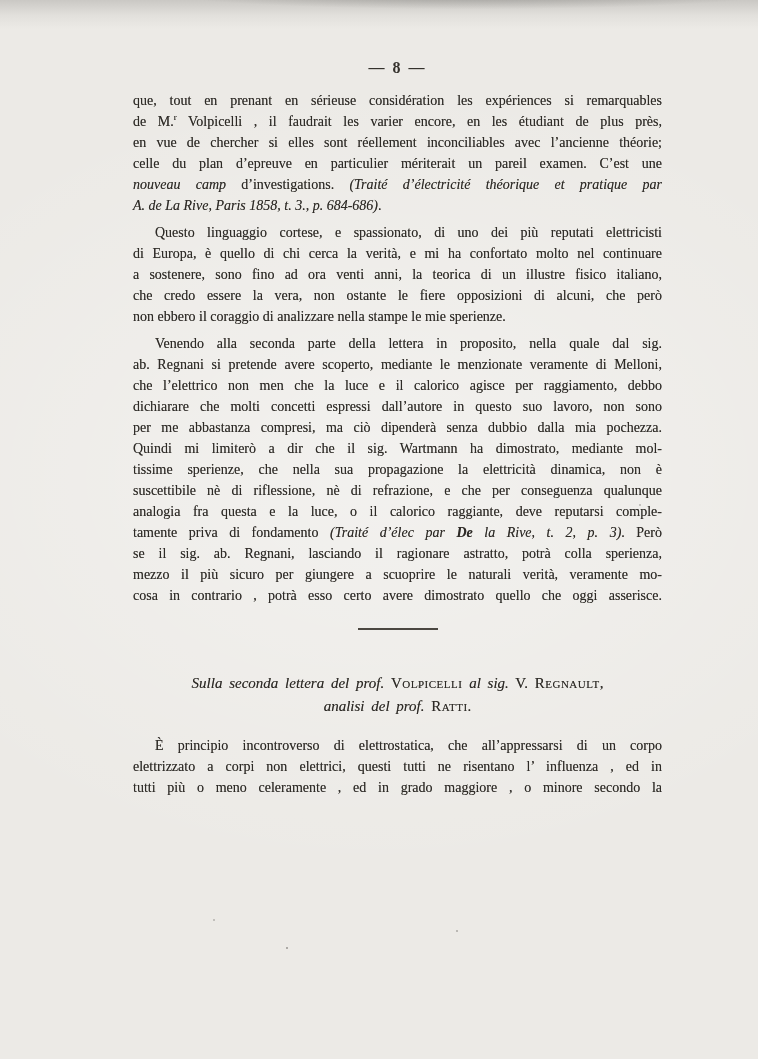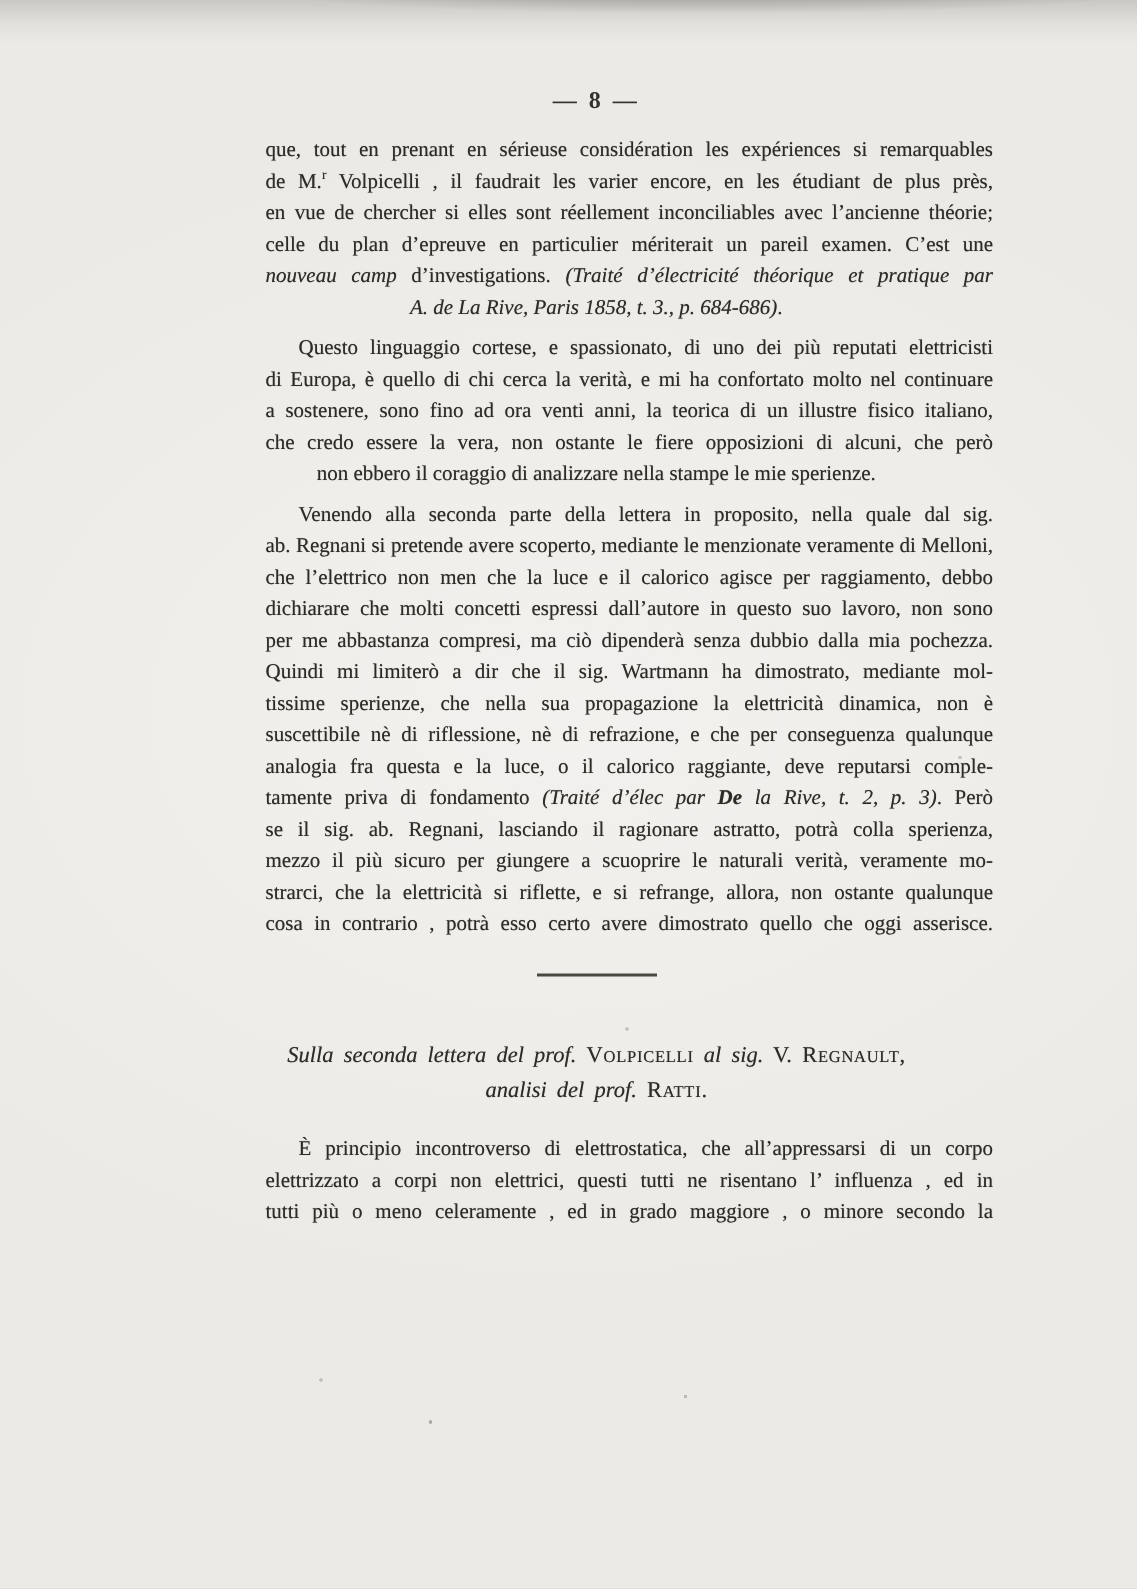--- a/index.html
+++ b/index.html
@@ -46,27 +46,26 @@
     top: 90px;
     left: 133px;
     width: 529px;
     font-size: 14px;
   }
   .para { margin: 0; }
   .para + .para { margin-top: 6px; }
   .line {
     line-height: 21px;
     min-height: 21px;
-    text-align: center;
+    text-align: left;
     text-shadow: 0 0 0.5px rgba(46,43,39,.55);
   }
   .line.just {
     text-align: justify;
     text-align-last: justify;
-    margin-left: 44px;
   }
   .line.indent { text-indent: 22px; }
   .line.center {
     text-align: right;
     text-align-last: center;
   }
   .divider {
     width: 80px;
     height: 2px;
     background: #4b4741;
@@ -109,21 +108,20 @@
         <div class="line just">che l’elettrico non men che la luce e il calorico agisce per raggiamento, debbo</div>
         <div class="line just">dichiarare che molti concetti espressi dall’autore in questo suo lavoro, non sono</div>
         <div class="line just">per me abbastanza compresi, ma ciò dipenderà senza dubbio dalla mia pochezza.</div>
         <div class="line just">Quindi mi limiterò a dir che il sig. Wartmann ha dimostrato, mediante mol-</div>
         <div class="line just">tissime sperienze, che nella sua propagazione la elettricità dinamica, non è</div>
         <div class="line just">suscettibile nè di riflessione, nè di refrazione, e che per conseguenza qualunque</div>
         <div class="line just">analogia fra questa e la luce, o il calorico raggiante, deve reputarsi comple-</div>
         <div class="line just">tamente priva di fondamento <i>(Traité d’élec par <b>De</b> la Rive, t. 2, p. 3)</i>. Però</div>
         <div class="line just">se il sig. ab. Regnani, lasciando il ragionare astratto, potrà colla sperienza,</div>
         <div class="line just">mezzo il più sicuro per giungere a scuoprire le naturali verità, veramente mo-</div>
-        <div class="line just">strarci, che la elettricità si riflette, e si refrange, allora, non ostante qualunque</div>
         <div class="line just">cosa in contrario , potrà esso certo avere dimostrato quello che oggi asserisce.</div>
       </div>
       <div class="divider"></div>
       <div class="para heading">
         <div class="line center"><i>Sulla seconda lettera del prof.</i> <span class="sc">Volpicelli</span> <i>al sig.</i> V. <span class="sc">Regnault</span>,</div>
         <div class="line center"><i>analisi del prof.</i> <span class="sc">Ratti</span>.</div>
       </div>
       <div class="para">
         <div class="line just indent">È principio incontroverso di elettrostatica, che all’appressarsi di un corpo</div>
         <div class="line just">elettrizzato a corpi non elettrici, questi tutti ne risentano l’ influenza , ed in</div>

